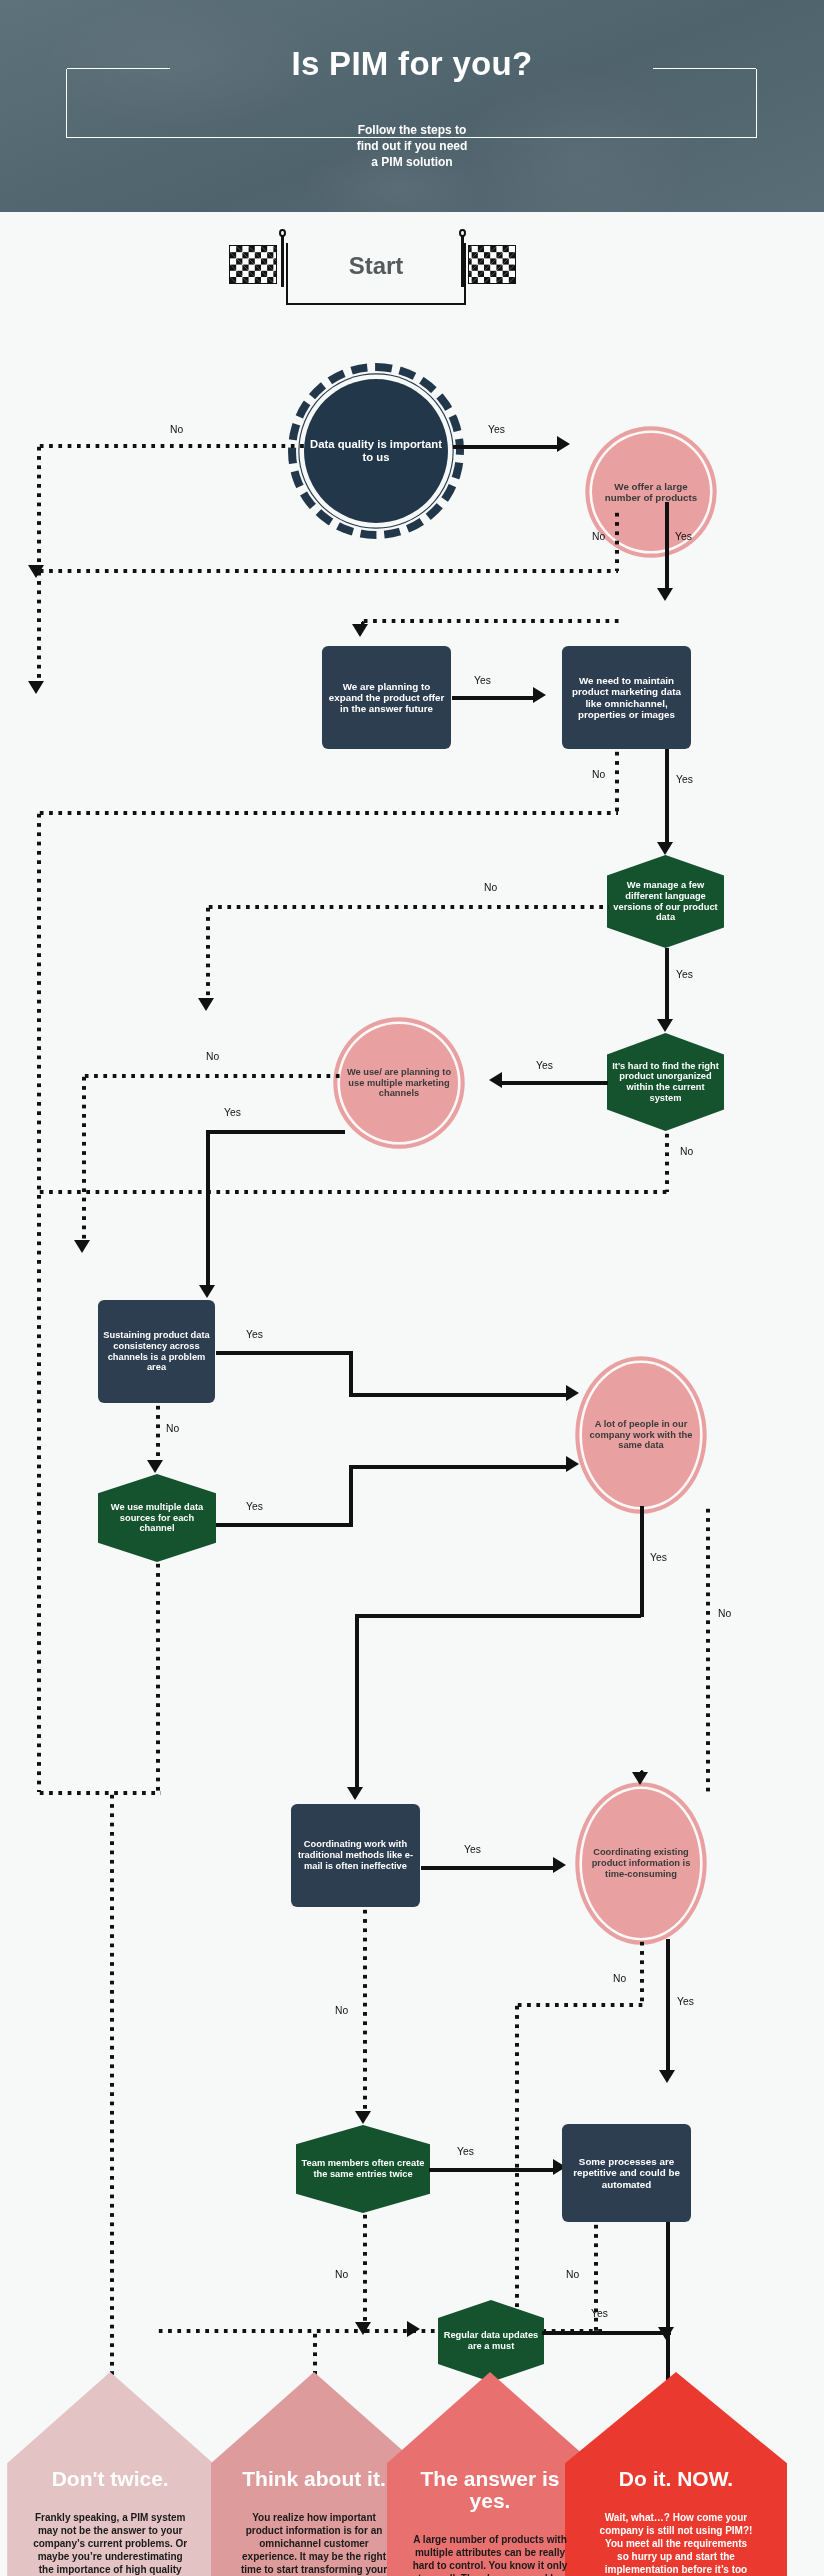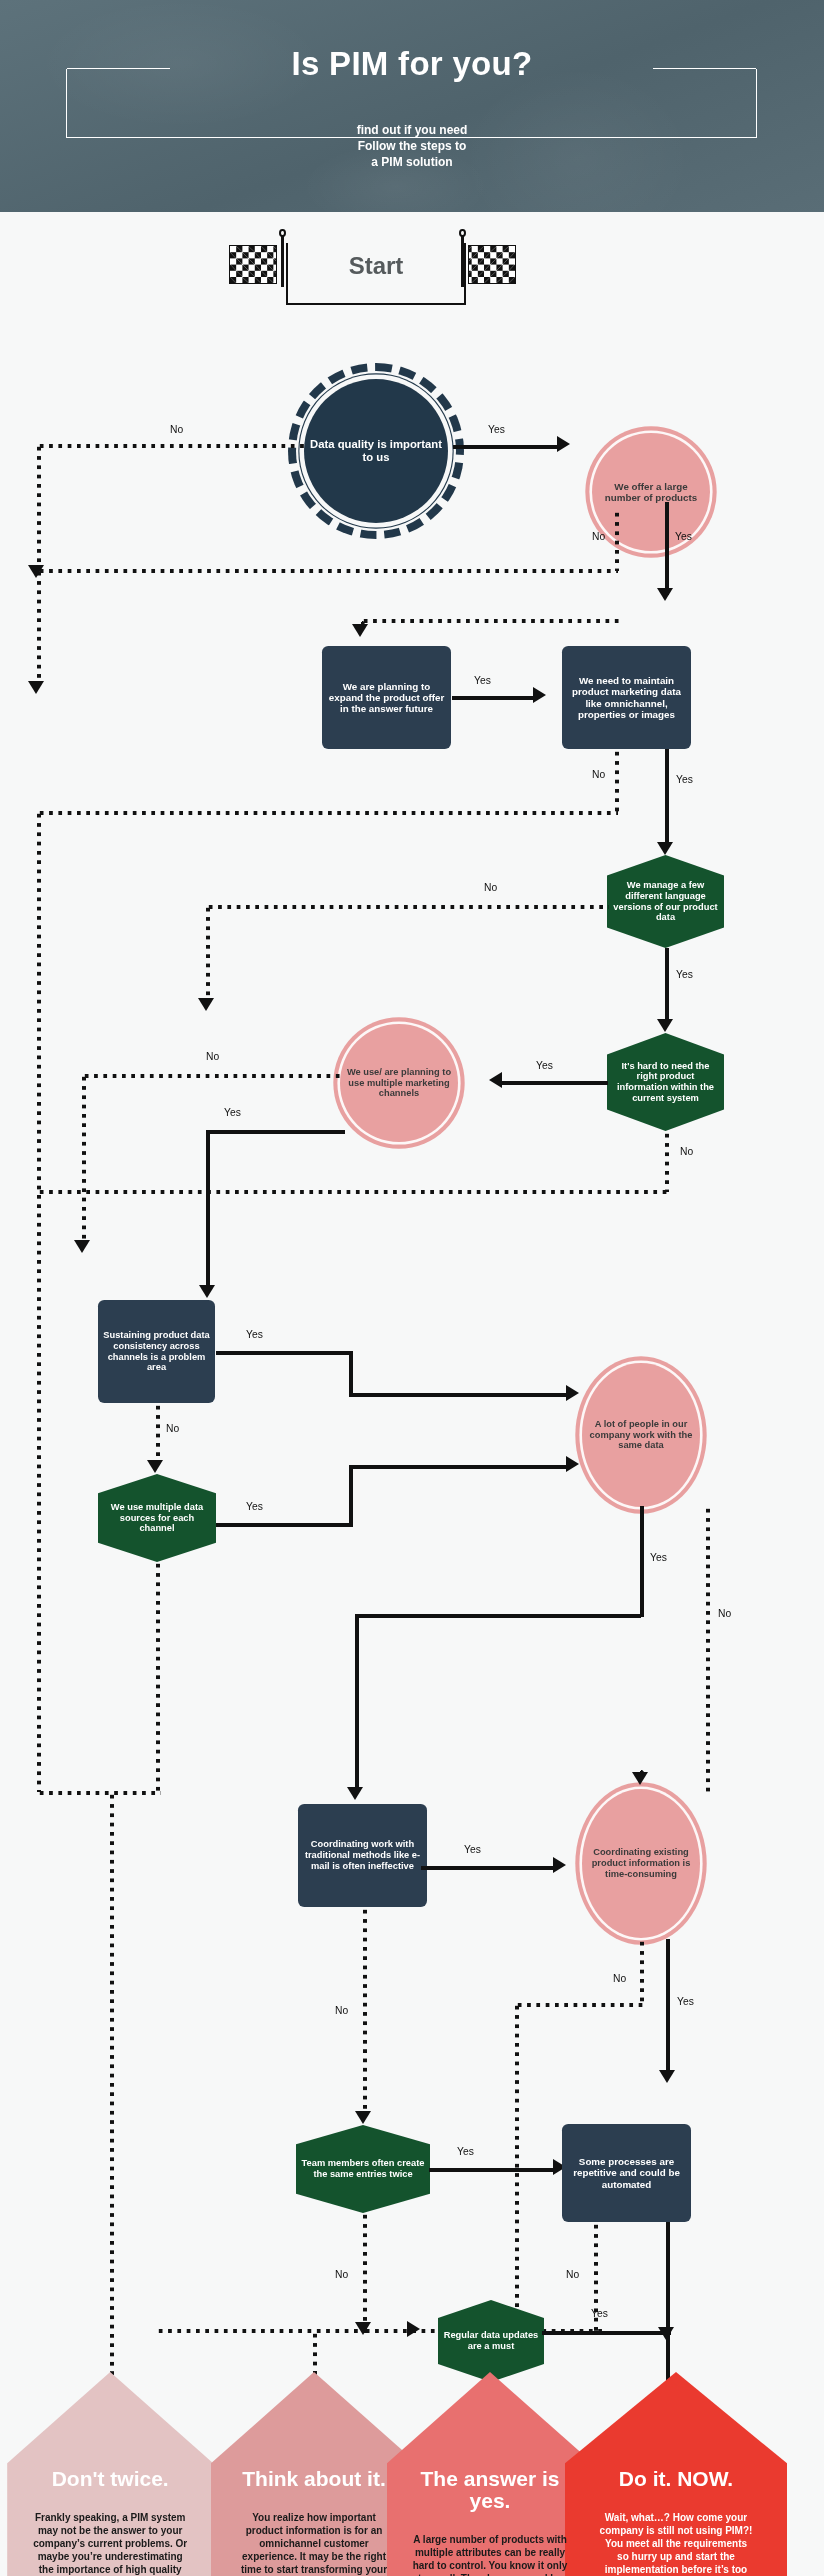--- a/index.html
+++ b/index.html
@@ -145,22 +145,22 @@
   }
   .res-4 .res-body { color: #ffffff; }
 </style>
 </head>
 <body>
 
 <div class="header">
   <div class="hdr-frame"></div>
   <div class="hdr-title">Is PIM for you?</div>
   <div class="hdr-sub">
+    <div>Follow the steps to</div>
     <div>find out if you need</div>
-    <div>Follow the steps to</div>
     <div>a PIM solution</div>
   </div>
 </div>
 
 <div class="flow">
 
   <div class="start-banner"></div>
   <div class="start-label">Start</div>
   <div class="flag flag-left">
     <div class="knob"></div>
@@ -237,21 +237,21 @@
   <div class="dln dln-h" style="left:206px; top:693px; width:403px;"></div>
   <div class="dln dln-v" style="left:206px; top:693px; height:98px;"></div>
   <div class="arw arw-d" style="left:198px; top:786px;"></div>
   <div class="lbl" style="left:484px; top:670px;">No</div>
 
   <div class="ln ln-v" style="left:665px; top:736px; height:77px;"></div>
   <div class="arw arw-d" style="left:657px; top:807px;"></div>
   <div class="lbl" style="left:676px; top:757px;">Yes</div>
 
   <div class="node n-teal" style="left:607px; top:821px; width:117px; height:98px; font-size:9.3px;">
-    <span>It's hard to need the right product information within the current system</span>
+    <span>It's hard to find the right product unorganized within the current system</span>
   </div>
 
   <div class="ln ln-h" style="left:502px; top:869px; width:106px;"></div>
   <div class="arw arw-l" style="left:489px; top:860px;"></div>
   <div class="lbl" style="left:536px; top:848px;">Yes</div>
 
   <div class="dln dln-v" style="left:665px; top:919px; height:61px;"></div>
   <div class="dln dln-h" style="left:37px; top:978px; width:631px;"></div>
   <div class="lbl" style="left:680px; top:934px;">No</div>
 
@@ -301,21 +301,21 @@
 
   <div class="ln ln-v" style="left:640px; top:1294px; height:111px;"></div>
   <div class="ln ln-h" style="left:355px; top:1402px; width:286px;"></div>
   <div class="ln ln-v" style="left:355px; top:1402px; height:178px;"></div>
   <div class="arw arw-d" style="left:347px; top:1575px;"></div>
   <div class="lbl" style="left:650px; top:1340px;">Yes</div>
 
   <div class="dln dln-v" style="left:706px; top:1294px; height:289px;"></div>
   <div class="lbl" style="left:718px; top:1396px;">No</div>
 
-  <div class="node n-dark" style="left:298px; top:1592px; width:129px; height:103px; font-size:9.3px;">
+  <div class="node n-dark" style="left:291px; top:1592px; width:129px; height:103px; font-size:9.3px;">
     <span>Coordinating work with traditional methods like e-mail is often ineffective</span>
   </div>
 
   <div class="ln ln-h" style="left:421px; top:1654px; width:134px;"></div>
   <div class="arw arw-r" style="left:553px; top:1645px;"></div>
   <div class="lbl" style="left:464px; top:1632px;">Yes</div>
 
   <div class="dln dln-v" style="left:363px; top:1695px; height:209px;"></div>
   <div class="arw arw-d" style="left:355px; top:1899px;"></div>
   <div class="lbl" style="left:335px; top:1793px;">No</div>

